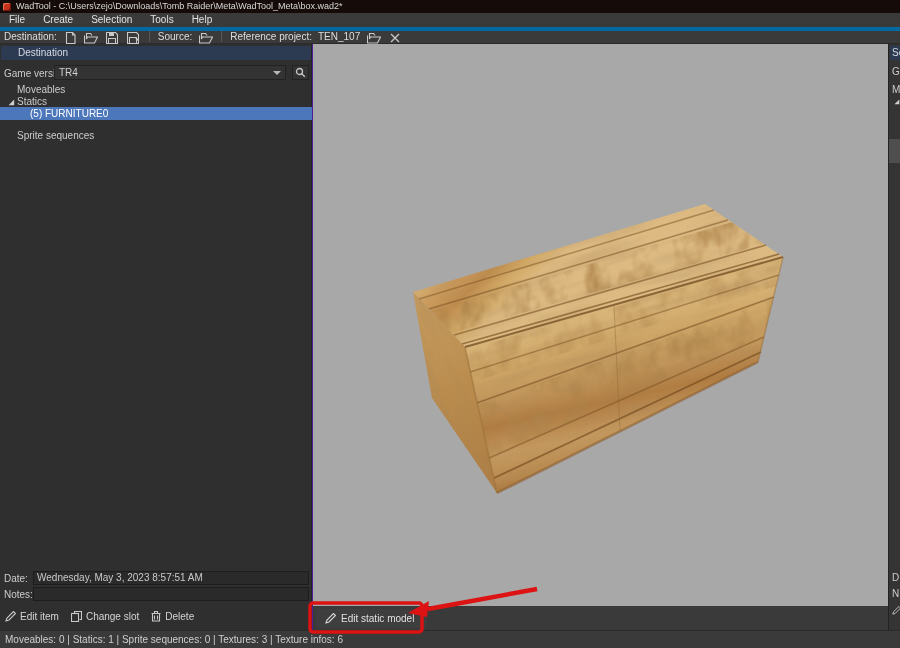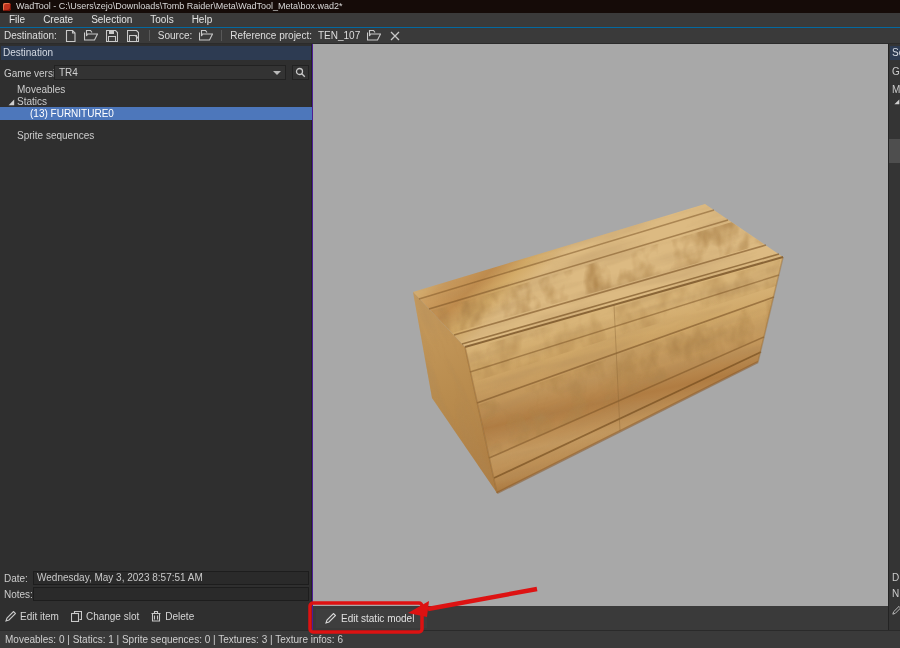--- a/index.html
+++ b/index.html
@@ -16,35 +16,35 @@
     box-shadow:inset -1px -1px 0 #7a1408, inset 1px 1px 0 #e8724a; }
 
   
   #menubar { position:absolute; left:0; top:13px; width:900px; height:14px;
     background:#3a3a3a; display:flex; align-items:center; font-size:10px;
     color:#e2e2e2; }
   #menubar .mi { padding:0 9px; line-height:14px; cursor:default; }
 
   
   #toolbar { position:absolute; left:0; top:27px; width:900px; height:17px;
-    background:#3a3a3a; border-top:1px solid #0369a1; border-bottom:1px solid #2b2b2b;
-    display:flex; align-items:center; font-size:10px; color:#dedede; gap:6px;
+    background:#3a3a3a; border-top:4px solid #0369a1; border-bottom:1px solid #2b2b2b;
+    display:flex; font-size:10px; color:#dedede; gap:6px;
     padding-left:4px; white-space:nowrap; }
   #toolbar .tsep { width:1px; height:11px; background:#585858; margin:0 2px; }
   .icon-btn { display:inline-flex; align-items:center; justify-content:center;
     width:15px; height:14px; }
   .icon-btn svg { display:block; }
 
   
   #main { position:absolute; left:0; top:44px; width:900px; height:586px; }
 
   #left-panel { position:absolute; left:0; top:0; width:312px; height:586px;
     background:#2f2f2f; border-right:1px solid #232323; font-size:10px; color:#cccccc; }
   .panel-header { position:absolute; left:1px; top:2px; width:310px; height:14px;
-    background:#2d3b52; color:#d6dbe4; line-height:14px; padding-left:2px; }
+    background:#2d3b52; color:#d6dbe4; line-height:14px; padding-left:17px; }
   #gv-label { position:absolute; left:4px; top:24px; }
   #gv-combo { position:absolute; left:54px; top:21px; width:232px; height:15px;
     background:#333333; border:1px solid #222222; color:#d0d0d0; line-height:13px;
     padding-left:4px; display:flex; align-items:center; justify-content:space-between; }
   #gv-combo .caret { width:0; height:0; border-left:4px solid transparent;
     border-right:4px solid transparent; border-top:4px solid #b9b9b9; margin-right:4px; }
   #gv-search { position:absolute; left:292px; top:21px; width:17px; height:15px;
     background:#333333; border:1px solid #222222; display:flex; align-items:center;
     justify-content:center; }
 
@@ -180,21 +180,21 @@
       <div class="tree-row" style="top:52px;">
         <svg class="expander" width="8" height="8" viewBox="0 0 10 10">
             <polygon points="9,2 9,9 2,9" fill="#cfcfcf"></polygon>
           </svg>
         <span class="lbl" style="left:17px;">Statics</span>
       </div>
       <div class="tree-row" style="top:40px;">
         <span class="lbl" style="left:17px;">Moveables</span>
       </div>
       <div class="tree-row selected" style="top:63px;">
-        <span class="lbl" style="left:30px;">(13) FURNITURE0</span>
+        <span class="lbl" style="left:30px;">(5) FURNITURE0</span>
       </div>
       <div class="tree-row" style="top:86px;">
         <span class="lbl" style="left:17px;">Sprite sequences</span>
       </div>
 
       <span class="field-label" style="top:529px;">Date:</span>
       <div class="field-box" style="top:527px;">Wednesday, May 3, 2023 8:57:51 AM</div>
 
       <span class="field-label" style="top:545px;">Notes:</span>
       <div class="field-box" style="top:543px;"></div>

